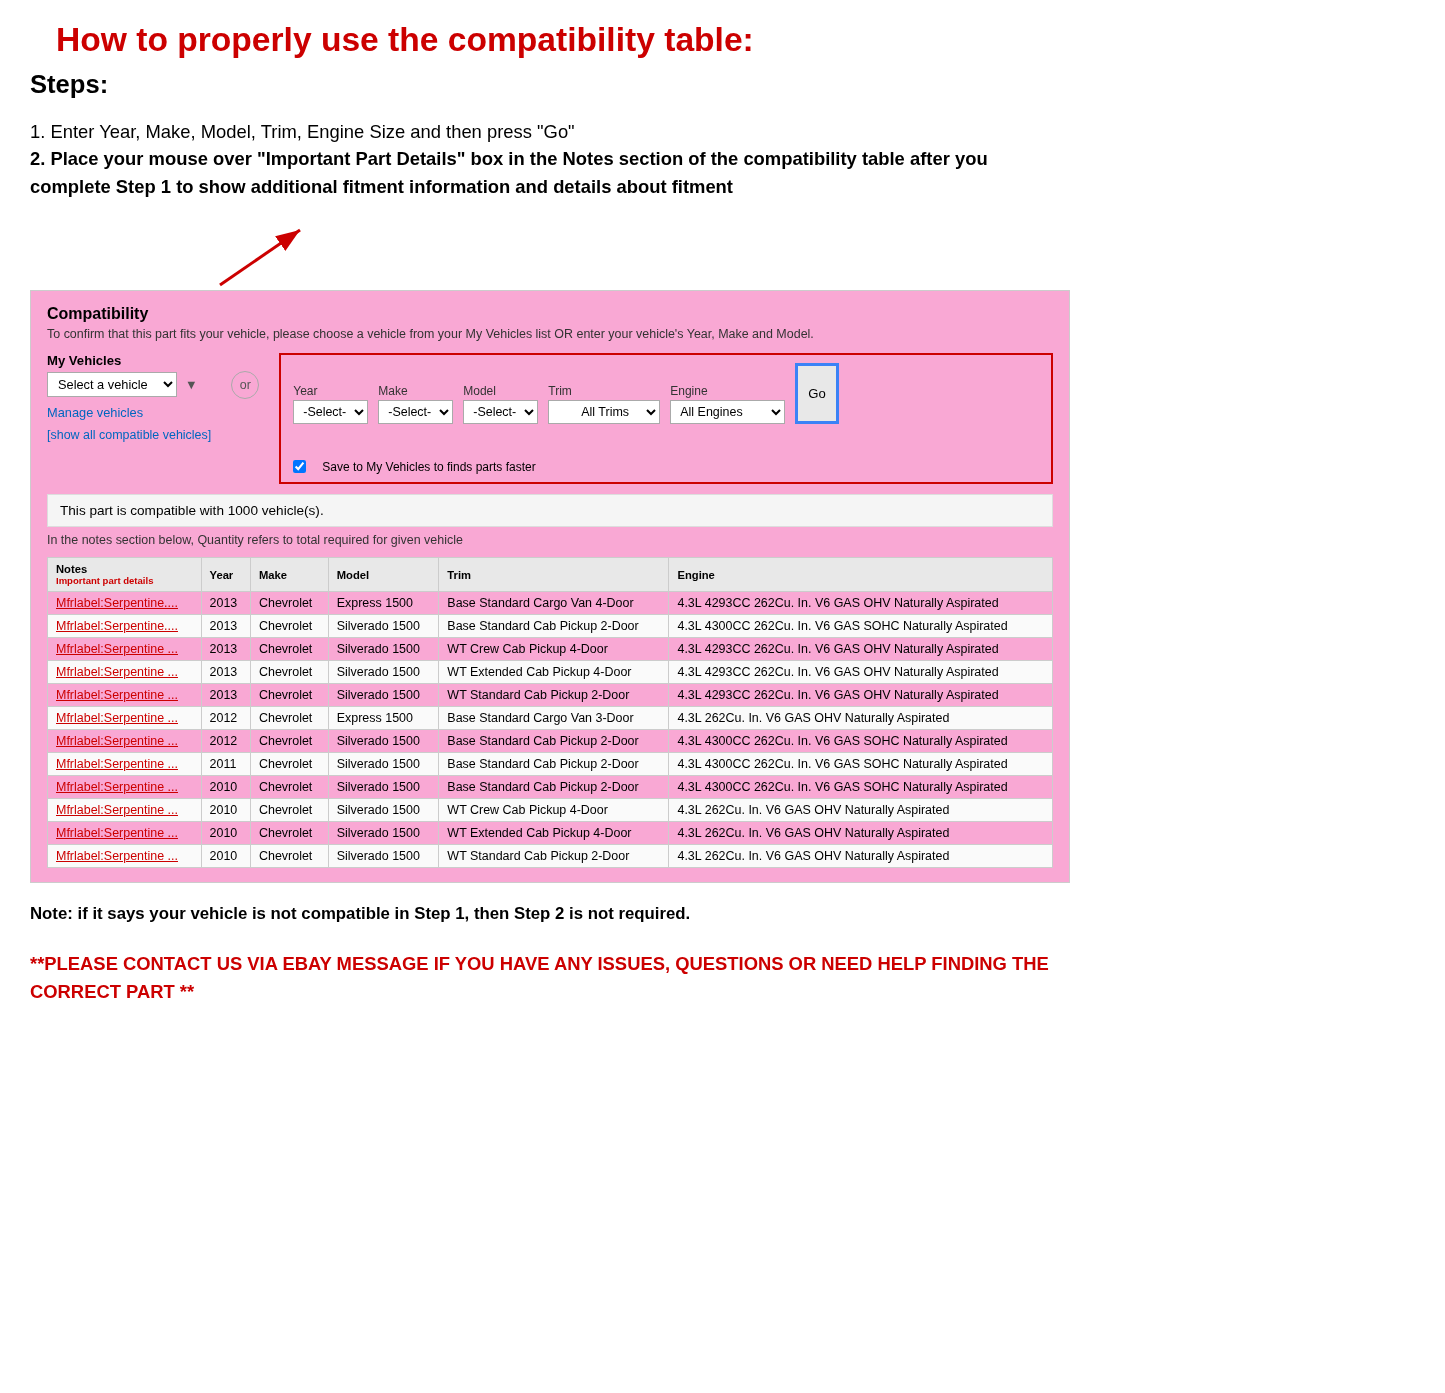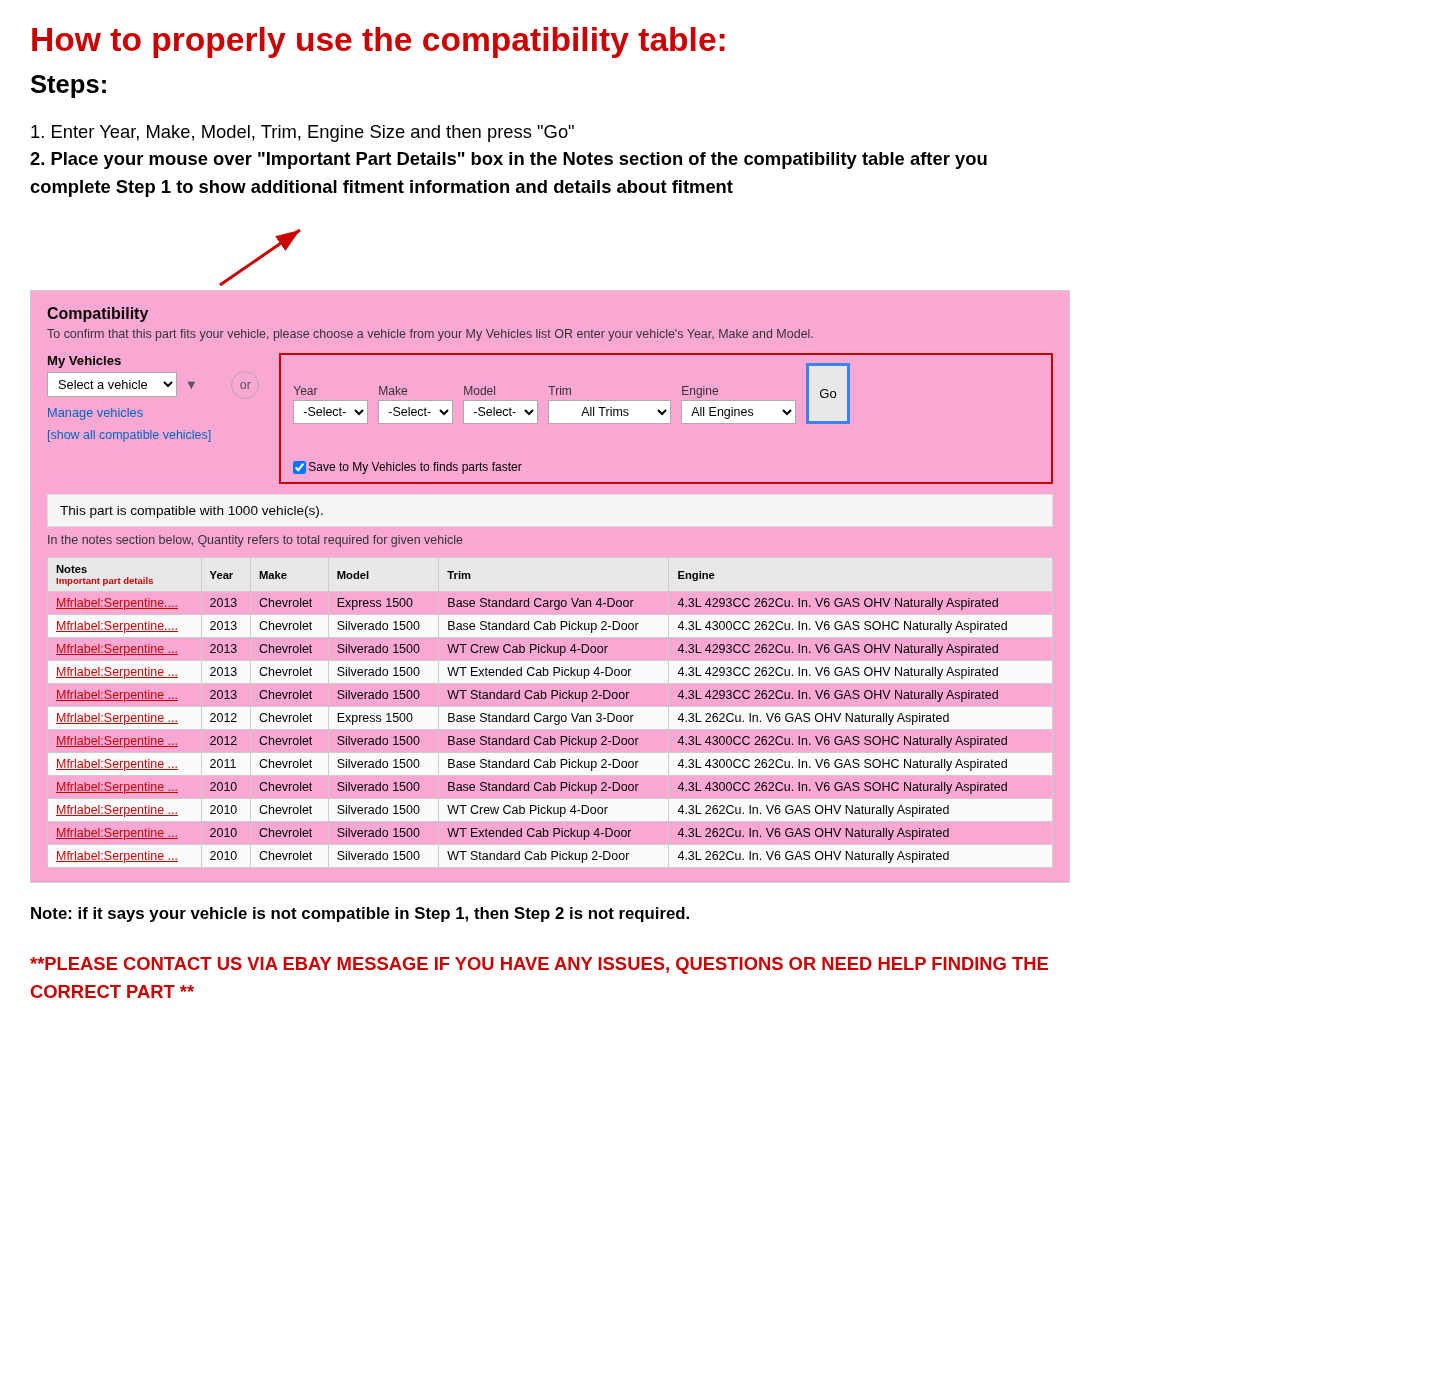--- a/index.html
+++ b/index.html
@@ -9,20 +9,21 @@
       padding: 20px 30px;
       max-width: 1100px;
     }
 
     .main-title {
       font-size: 2.1em;
       font-weight: bold;
       color: #cc0000;
       margin-bottom: 10px;
       line-height: 1.2;
+      margin-left: 26px;
     }
 
     .steps-title {
       font-size: 1.6em;
       font-weight: bold;
       color: #000;
       margin-bottom: 20px;
     }
 
     .step-text {
@@ -147,21 +148,21 @@
     }
 
     .ymm-select {
       border: 1px solid #aaa;
       padding: 3px 5px;
       font-size: 0.78em;
       background: #fff;
     }
 
     .ymm-select-wide {
-      width: 123px;
+      width: 112px;
       padding-left: 28px;
     }
 
     .ymm-select-narrow {
       width: 75px;
     }
 
     .ymm-select-engine {
       width: 115px;
     }
@@ -170,22 +171,22 @@
       background: #e8e8e8;
       border: 3px solid #3b82f6;
       padding: 20px 10px;
       font-size: 0.82em;
       cursor: pointer;
       align-self: flex-end;
     }
 
     .save-row {
       display: flex;
-      align-items: flex-end;
-      gap: 2px;
+      align-items: flex-start;
+      gap: 16px;
       font-size: 0.75em;
       margin-top: 36px;
     }
 
     .compat-info-bar {
       background: #f5f5f5;
       border: 1px solid #ddd;
       padding: 8px 12px;
       font-size: 0.85em;
       margin-bottom: 6px;

